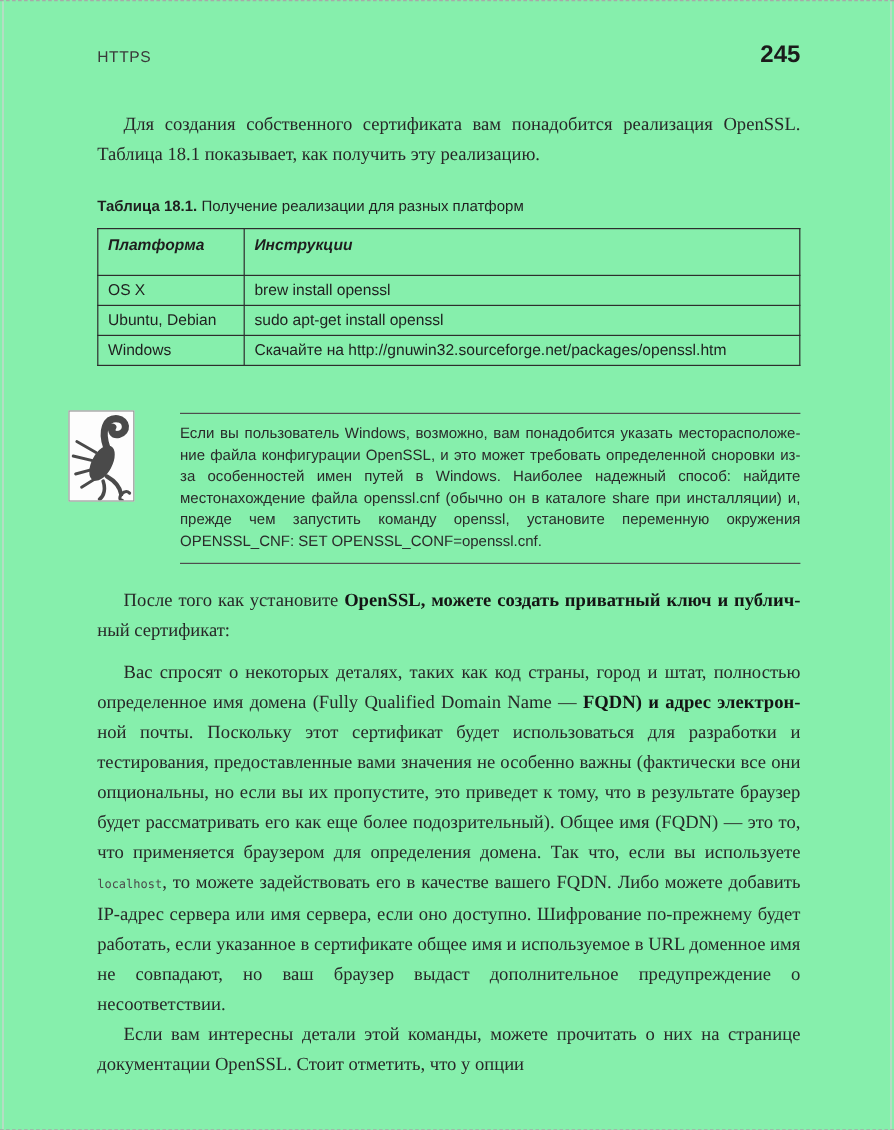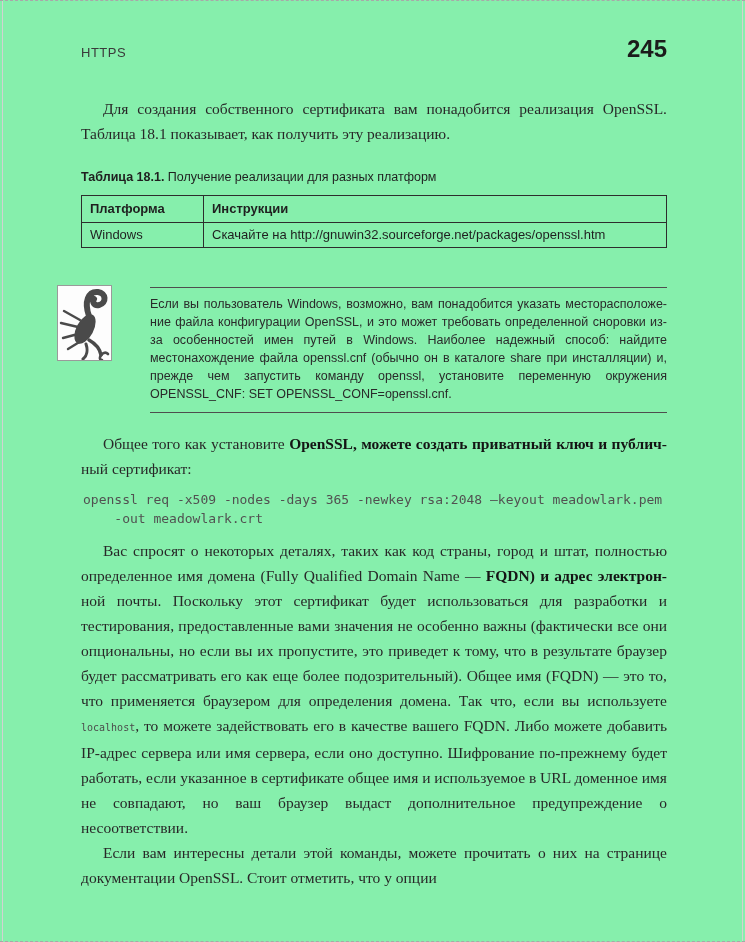--- a/index.html
+++ b/index.html
@@ -22,21 +22,21 @@
 
   .content { margin: 0 78px 0 81px; width: 586px; }
 
   
   .running-head {
     display: flex; justify-content: space-between; align-items: baseline;
     padding-top: 34px;
     font-family: "Liberation Sans", sans-serif;
   }
   .running-title { font-size: 13px; letter-spacing: 0.5px; color: #3a3a3a; }
-  .page-number { font-size: 24px; font-weight: bold; color: #1b1b1b; margin-left: 30px; }
+  .page-number { font-size: 20px; font-weight: bold; color: #1b1b1b; margin-left: 30px; }
 
   
   .body-p {
     font-size: 15.5px;
     line-height: 25px;
     text-align: justify;
     text-indent: 22px;
     color: #282828;
   }
   .seg-b { font-weight: 600; color: #141414; }
@@ -63,21 +63,21 @@
     color: #1f1f1f;
   }
   table.platforms th, table.platforms td {
     border: 1.5px solid #2d2d2d;
     padding: 3px 8px 4px 8px;
     text-align: left;
     vertical-align: top;
     font-weight: normal;
     line-height: 17px;
   }
-  table.platforms th { font-weight: bold; padding-top: 4px; padding-bottom: 5px; }
+  table.platforms th { font-weight: bold; padding-top: 4px; padding-bottom: 17px; font-style: italic; }
   table.platforms .col-platform { width: 122px; }
 
   
   .note {
     position: relative;
     margin-top: 39px;
     min-height: 112px;
   }
   .note-icon-box {
     position: absolute;
@@ -134,20 +134,28 @@
 
     <table class="platforms">
       <thead>
         <tr>
           <th class="col-platform">Платформа</th>
           <th>Инструкции</th>
         </tr>
       </thead>
       <tbody id="platform-rows">
           <tr>
+            <td class="col-platform">OS X</td>
+            <td>brew install openssl</td>
+          </tr>
+          <tr>
+            <td class="col-platform">Ubuntu, Debian</td>
+            <td>sudo apt-get install openssl</td>
+          </tr>
+          <tr>
             <td class="col-platform">Windows</td>
             <td>Скачайте на http://gnuwin32.sourceforge.net/packages/openssl.htm</td>
           </tr>
         </tbody>
     </table>
 
     <div class="note">
       <div class="note-icon-box">
         <svg width="53" height="74" viewBox="0 0 53 74" xmlns="http://www.w3.org/2000/svg">
           <g stroke="#4a4a4a" fill="none" stroke-linecap="round">
@@ -166,22 +174,21 @@
             <path d="M43 69 C41 72 42 74 44 74" stroke-width="2.6"></path>
             <path d="M28 58 C30 64 29 70 25 73" stroke-width="3"></path>
           </g>
 
           <ellipse cx="27" cy="43" rx="8.5" ry="16" fill="#4a4a4a" transform="rotate(28 27 43)"></ellipse>
         </svg>
       </div>
       <div class="note-text">Если вы пользователь Windows, возможно, вам понадобится указать месторасположе­ние файла конфигурации OpenSSL, и это может требовать определенной сноровки из-за особенностей имен путей в Windows. Наиболее надежный способ: найдите местонахож­дение файла openssl.cnf (обычно он в каталоге share при инсталляции) и, прежде чем за­пустить команду openssl, установите переменную окружения OPENSSL_CNF: SET OPENSSL_​CONF=openssl.cnf.</div>
     </div>
 
-    <p class="body-p p-after"><span>Общее того как установите </span><span class="seg-b">OpenSSL, можете создать приватный ключ и публич­</span><span>ный сертификат:</span></p>
+    <p class="body-p p-after"><span>После того как установите </span><span class="seg-b">OpenSSL, можете создать приватный ключ и публич­</span><span>ный сертификат:</span></p>
 
-    <div class="code-block" id="code-block"><div>openssl req -x509 -nodes -days 365 -newkey rsa:2048 –keyout meadowlark.pem</div><div>    -out meadowlark.crt</div></div>
 
     <p class="body-p p-details"><span>Вас спросят о некоторых деталях, таких как код страны, город и штат, полностью определенное имя домена (Fully Qualified Domain Name — </span><span class="seg-b">FQDN) и адрес электрон­</span><span>ной почты. Поскольку этот сертификат будет использоваться для разработки и тестирования, предоставленные вами значения не особенно важны (фактически все они опциональны, но если вы их пропустите, это приведет к тому, что в резуль­тате браузер будет рассматривать его как еще более подозрительный). Общее имя (FQDN) — это то, что применяется браузером для определения домена. Так что, если вы используете </span><span class="seg-code">localhost</span><span>, то можете задействовать его в качестве вашего FQDN. Либо можете добавить IP-адрес сервера или имя сервера, если оно доступно. Шифрование по-прежнему будет работать, если указанное в сертификате общее имя и используемое в URL доменное имя не совпадают, но ваш браузер выдаст дополнительное предупреждение о несоответствии.</span></p>
 
     <p class="body-p p-docs"><span>Если вам интересны детали этой команды, можете прочитать о них на странице документации OpenSSL. Стоит отметить, что у опции </span></p>
 
   </div>
 </div>
 
 </body></html>

